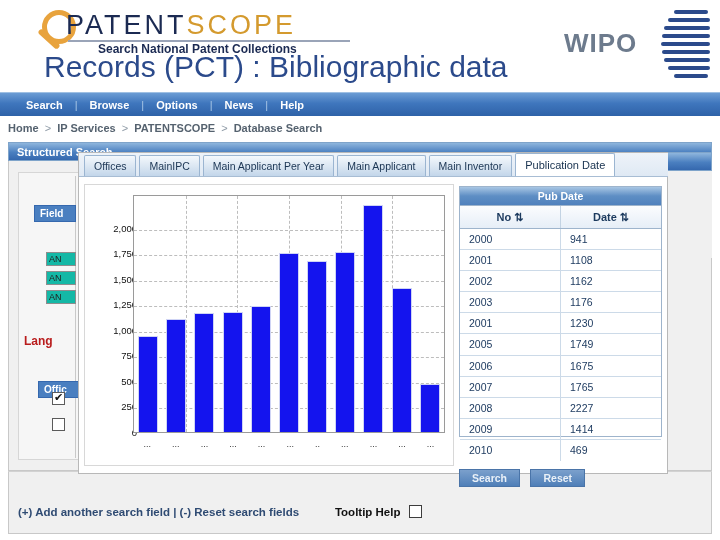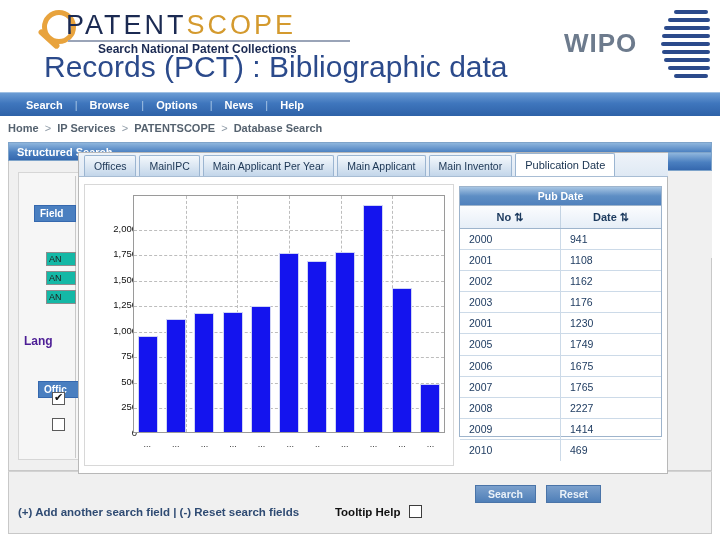--- a/index.html
+++ b/index.html
@@ -90,21 +90,21 @@
   .panel-inner {
     position:absolute; left:18px; top:172px; width:86px; height:288px;
     background:#f6f6f6; border:1px solid #d6d6d6;
   }
   .lbl-blue {
     position:absolute; background:#4a7fc0; color:#fff;
     font-size:10px; font-weight:700; padding:2px 5px;
     border:1px solid #3568ae; white-space:nowrap; overflow:hidden;
   }
   .lbl-dark {
-    position:absolute; color:#4c1d95; font-size:12px; font-weight:700; white-space:nowrap;
+    position:absolute; color:#b91c1c; font-size:12px; font-weight:700; white-space:nowrap;
   }
   .mini-select {
     position:absolute; width:30px; height:14px; background:#14b8a6;
     border:1px solid #8d8d8d; font-size:9px; color:#222; padding-left:2px;
     line-height:12px; overflow:hidden;
   }
   .chk {
     position:absolute; width:13px; height:13px; background:#fff;
     border:1px solid #5b5b5b; box-shadow: inset 0 0 0 1px #fff;
   }
@@ -220,21 +220,21 @@
   .dt-head div:first-child { border-right:1px solid #c3d3e3; }
   .dt-row { display:flex; height:21.1px; border-bottom:1px solid #ccdae8; }
   .dt-row:last-child { border-bottom:none; }
   .dt-row div {
     flex:1; line-height:20px; font-size:10.5px;
     color:#1f3c61; padding-left:9px;
   }
   .dt-row div:first-child { border-right:1px solid #ccdae8; }
 
   
-  .actions { position:absolute; left:475px; top:468px; z-index:12;margin-top:16px; }
+  .actions { position:absolute; left:459px; top:468px; z-index:12; }
   .btn {
     display:inline-block; padding:2px 12px; margin-right:6px;
     background: linear-gradient(to bottom,#7ba0cc 0%, #4f7fb8 100%);
     color:#eaf1f8; font-size:10.5px; font-weight:700;
     border:1px solid #4a74a8; cursor:pointer;
   }
 
   
   .right-strip {
     position:absolute; left:668px; top:152px; width:44px; height:106px;

